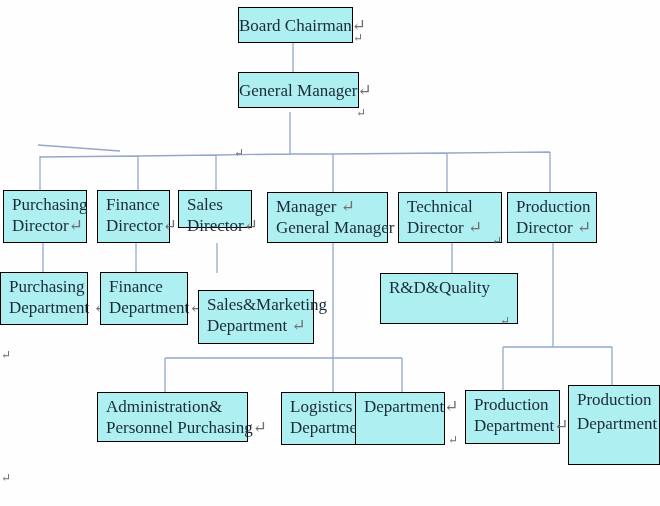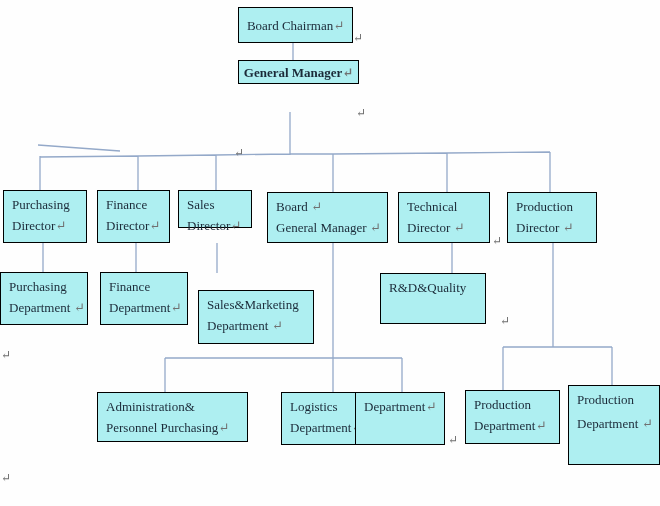--- a/index.html
+++ b/index.html
@@ -6,21 +6,21 @@
     --box-fill:#aeeff1; --box-border:#000000; --connector:#94a9c9;
     --text:#1b2a38; --mark:#707070; --background:#fefefe;
   }
   html,body{margin:0;padding:0;}
   body{width:660px;height:506px;background:var(--background);
        font-family:"Liberation Serif","DejaVu Serif",serif;}
   .stage{position:relative;width:660px;height:506px;overflow:hidden;background:var(--background);}
   svg.connectors{position:absolute;left:0;top:0;width:660px;height:506px;z-index:0;}
   .box{position:absolute;z-index:1;box-sizing:border-box;
        background:var(--box-fill);border:1.5px solid var(--box-border);
-       color:var(--text);font-size:13px;line-height:21px;
+       color:var(--text);font-size:17px;line-height:21px;
        padding:3px 2px 0 8px;white-space:nowrap;}
   .box.center{text-align:center;padding:0;display:flex;flex-direction:column;justify-content:center;}
   .box.tall{line-height:24px;padding-top:2px;}
   .bline{white-space:nowrap;}
   .pmark{color:var(--mark);}
   .stray{position:absolute;z-index:2;color:var(--mark);font-size:12px;line-height:12px;}
 </style>
 </head>
 <body>
 
@@ -49,45 +49,45 @@
       M553 243 L553 347
       M503 347 L612 347
       M503 347 L503 390
       M612 347 L612 385"></path>
   </svg>
 
   <div class="box center" style="left:238px;top:7px;width:115px;height:36px;">
     <div class="bline"><span>Board Chairman</span><span class="pmark">↵</span></div>
   </div>
 
-  <div class="box center" style="left:238px;top:60px;width:121px;height:24px;font-weight:bold;">
+  <div class="box center" style="left:238px;top:72px;width:121px;height:36px;">
     <div class="bline"><span>General Manager</span><span class="pmark">↵</span></div>
   </div>
 
   <div class="box" style="left:3px;top:190px;width:84px;height:53px;">
     <div class="bline"><span>Purchasing</span><span class="pmark"></span></div>
     <div class="bline"><span>Director</span><span class="pmark">↵</span></div>
   </div>
 
   <div class="box" style="left:97px;top:190px;width:73px;height:53px;">
     <div class="bline"><span>Finance</span><span class="pmark"></span></div>
     <div class="bline"><span>Director</span><span class="pmark">↵</span></div>
   </div>
 
   <div class="box" style="left:178px;top:190px;width:74px;height:38px;">
     <div class="bline"><span>Sales</span><span class="pmark"></span></div>
     <div class="bline"><span>Director</span><span class="pmark">↵</span></div>
   </div>
 
   <div class="box" style="left:267px;top:192px;width:121px;height:51px;">
-    <div class="bline"><span>Board</span><span class="pmark"> ↵</span></div>
+    <div class="bline"><span>Manager</span><span class="pmark"> ↵</span></div>
     <div class="bline"><span>General Manager</span><span class="pmark"> ↵</span></div>
   </div>
 
-  <div class="box" style="left:398px;top:192px;width:92px;height:51px;">
+  <div class="box" style="left:398px;top:192px;width:104px;height:51px;">
     <div class="bline"><span>Technical</span><span class="pmark"></span></div>
     <div class="bline"><span>Director</span><span class="pmark"> ↵</span></div>
   </div>
 
   <div class="box" style="left:507px;top:192px;width:90px;height:51px;">
     <div class="bline"><span>Production</span><span class="pmark"></span></div>
     <div class="bline"><span>Director</span><span class="pmark"> ↵</span></div>
   </div>
 
   <div class="box" style="left:0px;top:272px;width:88px;height:53px;">
@@ -98,21 +98,21 @@
   <div class="box" style="left:100px;top:272px;width:88px;height:53px;">
     <div class="bline"><span>Finance</span><span class="pmark"></span></div>
     <div class="bline"><span>Department</span><span class="pmark">↵</span></div>
   </div>
 
   <div class="box" style="left:198px;top:290px;width:116px;height:54px;">
     <div class="bline"><span>Sales&amp;Marketing</span><span class="pmark"></span></div>
     <div class="bline"><span>Department</span><span class="pmark"> ↵</span></div>
   </div>
 
-  <div class="box" style="left:380px;top:273px;width:106px;height:51px;">
+  <div class="box" style="left:380px;top:273px;width:138px;height:51px;">
     <div class="bline"><span>R&amp;D&amp;Quality</span><span class="pmark"></span></div>
   </div>
 
   <div class="box" style="left:97px;top:392px;width:151px;height:50px;padding-left:8px;">
     <div class="bline"><span>Administration&amp;</span><span class="pmark"></span></div>
     <div class="bline"><span>Personnel Purchasing</span><span class="pmark">↵</span></div>
   </div>
 
   <div class="box" style="left:257px;top:392px;width:91px;height:53px;margin-left:24px;">
     <div class="bline"><span>Logistics</span><span class="pmark"></span></div>

